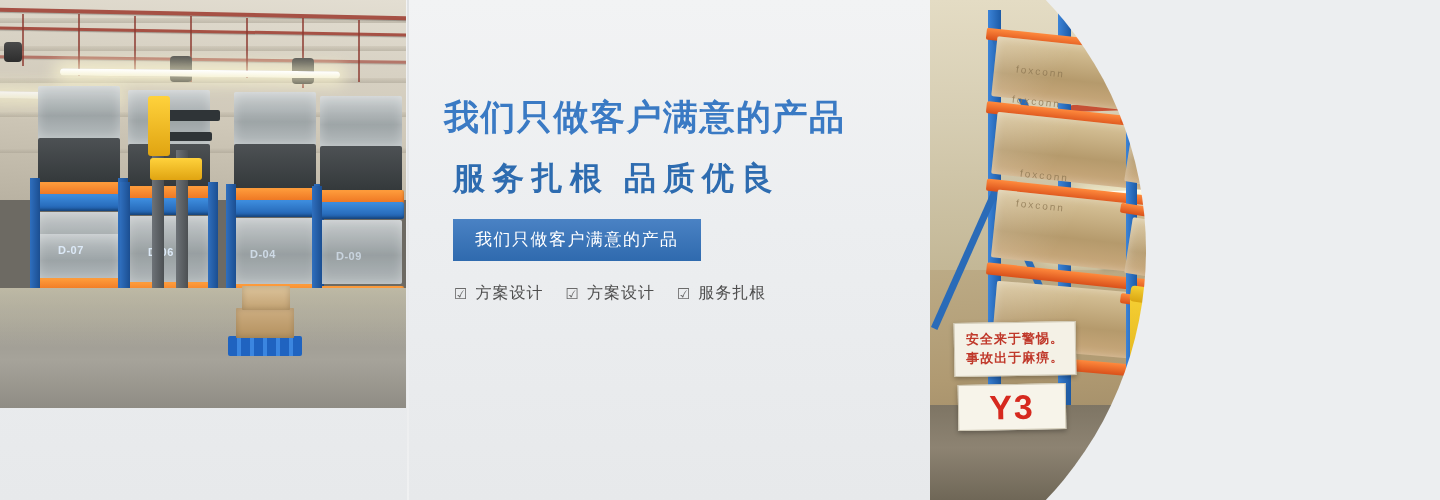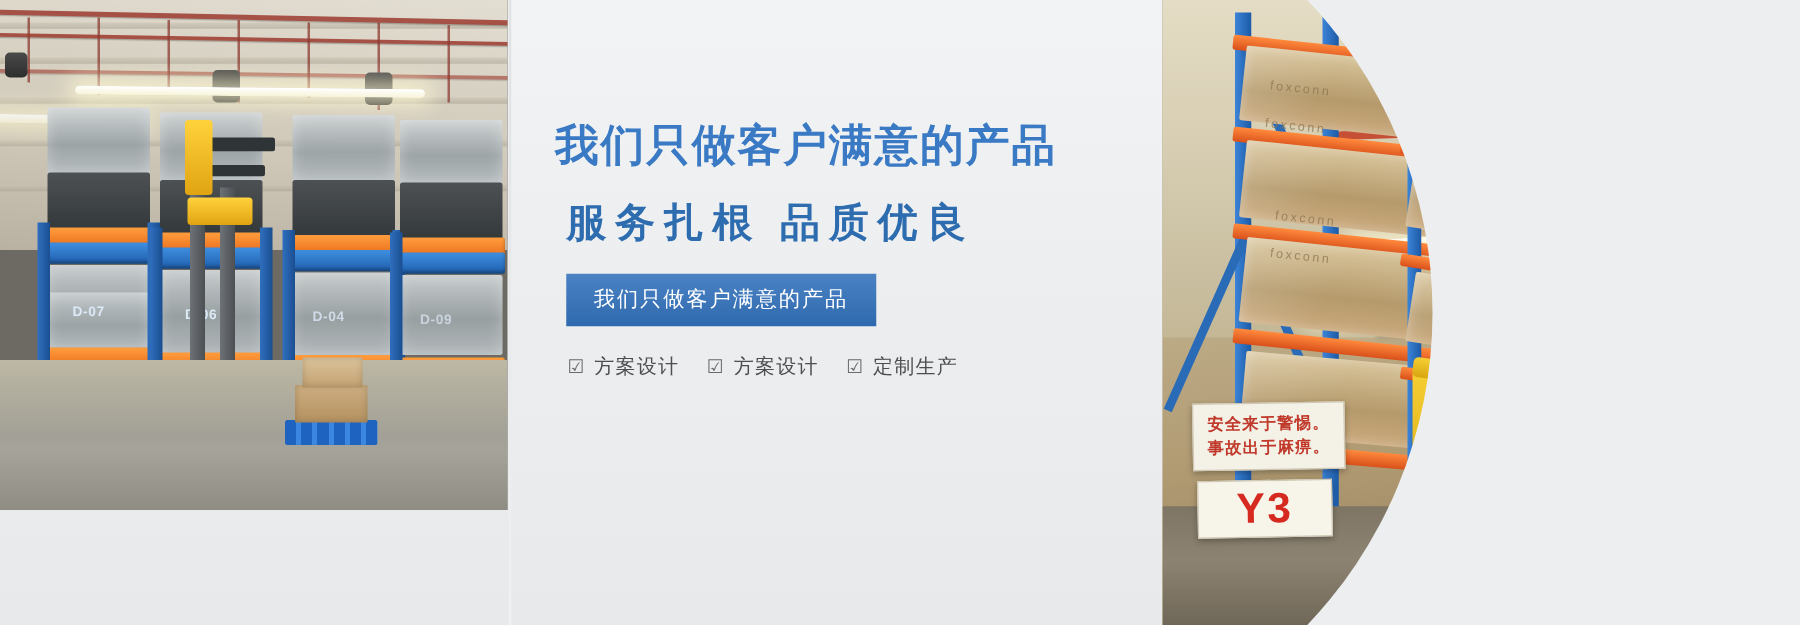--- a/index.html
+++ b/index.html
@@ -259,21 +259,21 @@
       <div class="feat">
         <span class="feat-check">☑</span>
         <span>方案设计</span>
       </div>
       <div class="feat">
         <span class="feat-check">☑</span>
         <span>方案设计</span>
       </div>
       <div class="feat">
         <span class="feat-check">☑</span>
-        <span>定制生产</span>
+        <span>服务扎根</span>
       </div>
     </div>
   </div>
 
   <div class="photo-right">
     <div class="pr-inner"></div>
     <div class="pr-ceiling"></div>
 
     <div class="pr-duct" style="left:150px;top:112px;width:330px;height:42px;transform:rotate(-2deg);"></div>
     <div class="pr-duct" style="left:150px;top:188px;width:300px;height:30px;transform:rotate(-2.5deg);"></div>

